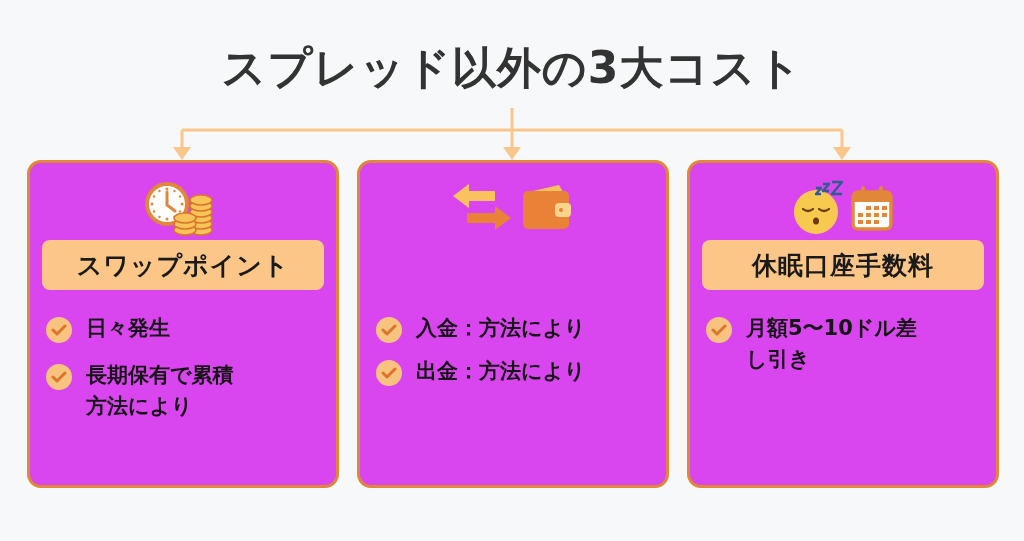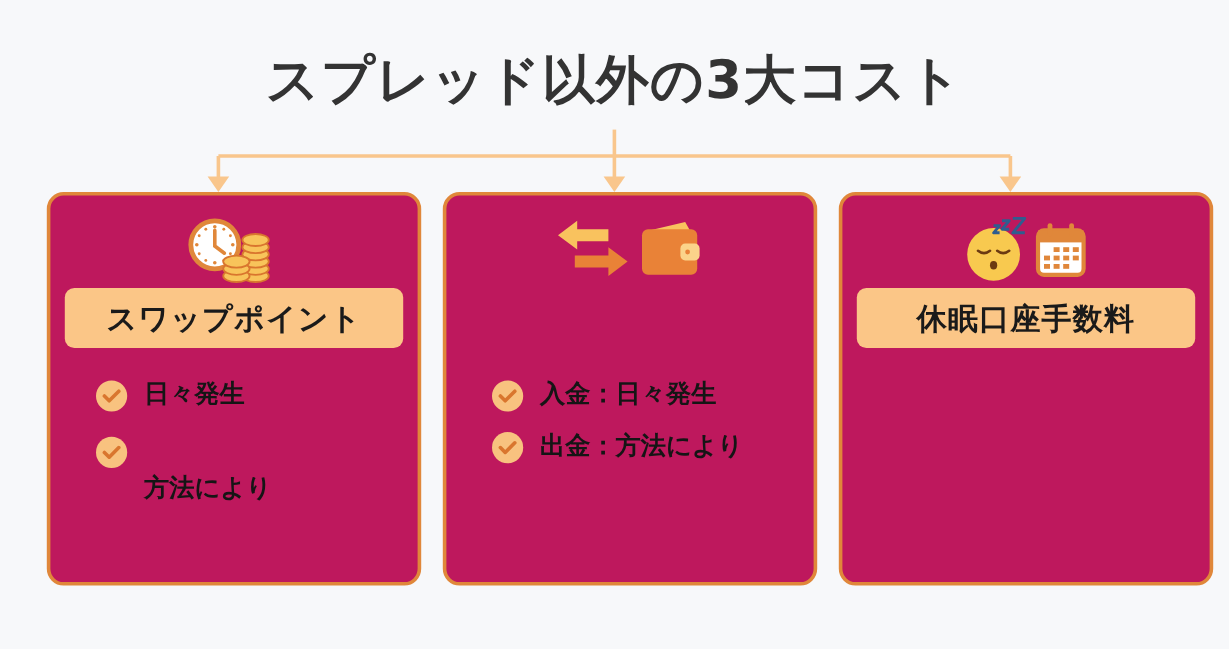--- a/index.html
+++ b/index.html
@@ -11,35 +11,34 @@
     color: #1a1a1a;
   }
   .title {
     position: absolute; left: 0; top: 38px; width: 1024px;
     text-align: center; font-size: 44px; font-weight: bold;
     color: #333333; letter-spacing: 1px; line-height: 60px;
   }
   svg.connectors { position: absolute; left: 0; top: 0; }
   .card {
     position: absolute; top: 160px; width: 306px; height: 322px;
-    background: #be185d; border: 3px solid #e0873a; border-radius: 14px;
+    background: #d946ef; border: 3px solid #e0873a; border-radius: 14px;
     box-sizing: content-box;
-    margin-left: 12px;
   }
   .card .icon-row {
     position: absolute; top: 14px; left: 0; width: 100%; height: 62px;
     display: flex; justify-content: center; align-items: center;
   }
   .card .pill {
     position: absolute; left: 12px; top: 77px; width: 282px; height: 50px;
     background: #fbc687; border-radius: 8px;
     display: flex; align-items: center; justify-content: center;
     font-size: 25px; font-weight: bold; color: #1a1a1a; letter-spacing: 1px;
   }
-  .card ul { list-style: none; margin: 0; padding: 0; position: absolute; left: 38px; top: 150px; right: 14px; }
+  .card ul { list-style: none; margin: 0; padding: 0; position: absolute; left: 16px; top: 150px; right: 14px; }
   .card li { display: flex; align-items: flex-start; margin-bottom: 16px; }
   .check {
     width: 26px; height: 26px; border-radius: 50%; background: #f8c27f;
     flex: 0 0 26px; margin-top: 4px; margin-right: 14px; position: relative;
   }
   .check svg { position: absolute; left: 5px; top: 6px; }
   .item-text { font-size: 21px; font-weight: bold; line-height: 31px; color: #151515; }
 </style>
 </head>
 <body>
@@ -101,21 +100,21 @@
           </svg>
         </span>
       <span class="item-text"><span>日々発生</span></span>
     </li>
     <li>
       <span class="check">
           <svg width="16" height="14" viewBox="0 0 16 14">
             <polyline points="2,7 6,11 14,3" stroke="#d9762e" stroke-width="3" fill="none" stroke-linecap="round" stroke-linejoin="round"></polyline>
           </svg>
         </span>
-      <span class="item-text"><br><span>方法により</span></span>
+      <span class="item-text"><span>長期保有で累積</span><br><span>方法により</span></span>
     </li>
   </ul>
 </div>
 
 <div class="card" style="left:357px;">
   <div class="icon-row">
     <svg width="62" height="52" viewBox="0 0 62 52">
       <polygon points="2,14 18,2 18,9 44,9 44,19 18,19 18,26" fill="#f9c25e"></polygon>
       <polygon points="60,36 44,24 44,31 16,31 16,41 44,41 44,48" fill="#e98237"></polygon>
     </svg>
@@ -126,21 +125,21 @@
       <circle cx="42" cy="28" r="2" fill="#e98237"></circle>
     </svg>
   </div>
   <ul>
     <li>
       <span class="check">
           <svg width="16" height="14" viewBox="0 0 16 14">
             <polyline points="2,7 6,11 14,3" stroke="#d9762e" stroke-width="3" fill="none" stroke-linecap="round" stroke-linejoin="round"></polyline>
           </svg>
         </span>
-      <span class="item-text"><span>入金：日々発生</span><br></span>
+      <span class="item-text"><span>入金：方法により</span><br></span>
     </li>
     <li style="margin-top:-4px;">
       <span class="check">
           <svg width="16" height="14" viewBox="0 0 16 14">
             <polyline points="2,7 6,11 14,3" stroke="#d9762e" stroke-width="3" fill="none" stroke-linecap="round" stroke-linejoin="round"></polyline>
           </svg>
         </span>
       <span class="item-text"><span>出金：方法により</span><br></span>
     </li>
   </ul>
@@ -173,14 +172,22 @@
           <rect x="24" y="29" width="5" height="4"></rect>
           <rect x="32" y="29" width="5" height="4"></rect>
         <rect x="8" y="36" width="5" height="4"></rect>
           <rect x="16" y="36" width="5" height="4"></rect>
           <rect x="24" y="36" width="5" height="4"></rect>
       </g>
     </svg>
   </div>
   <div class="pill">休眠口座手数料</div>
   <ul>
+    <li>
+      <span class="check">
+          <svg width="16" height="14" viewBox="0 0 16 14">
+            <polyline points="2,7 6,11 14,3" stroke="#d9762e" stroke-width="3" fill="none" stroke-linecap="round" stroke-linejoin="round"></polyline>
+          </svg>
+        </span>
+      <span class="item-text"><span>月額5〜10ドル差</span><br><span>し引き</span></span>
+    </li>
   </ul>
 </div>
 
 </body></html>

